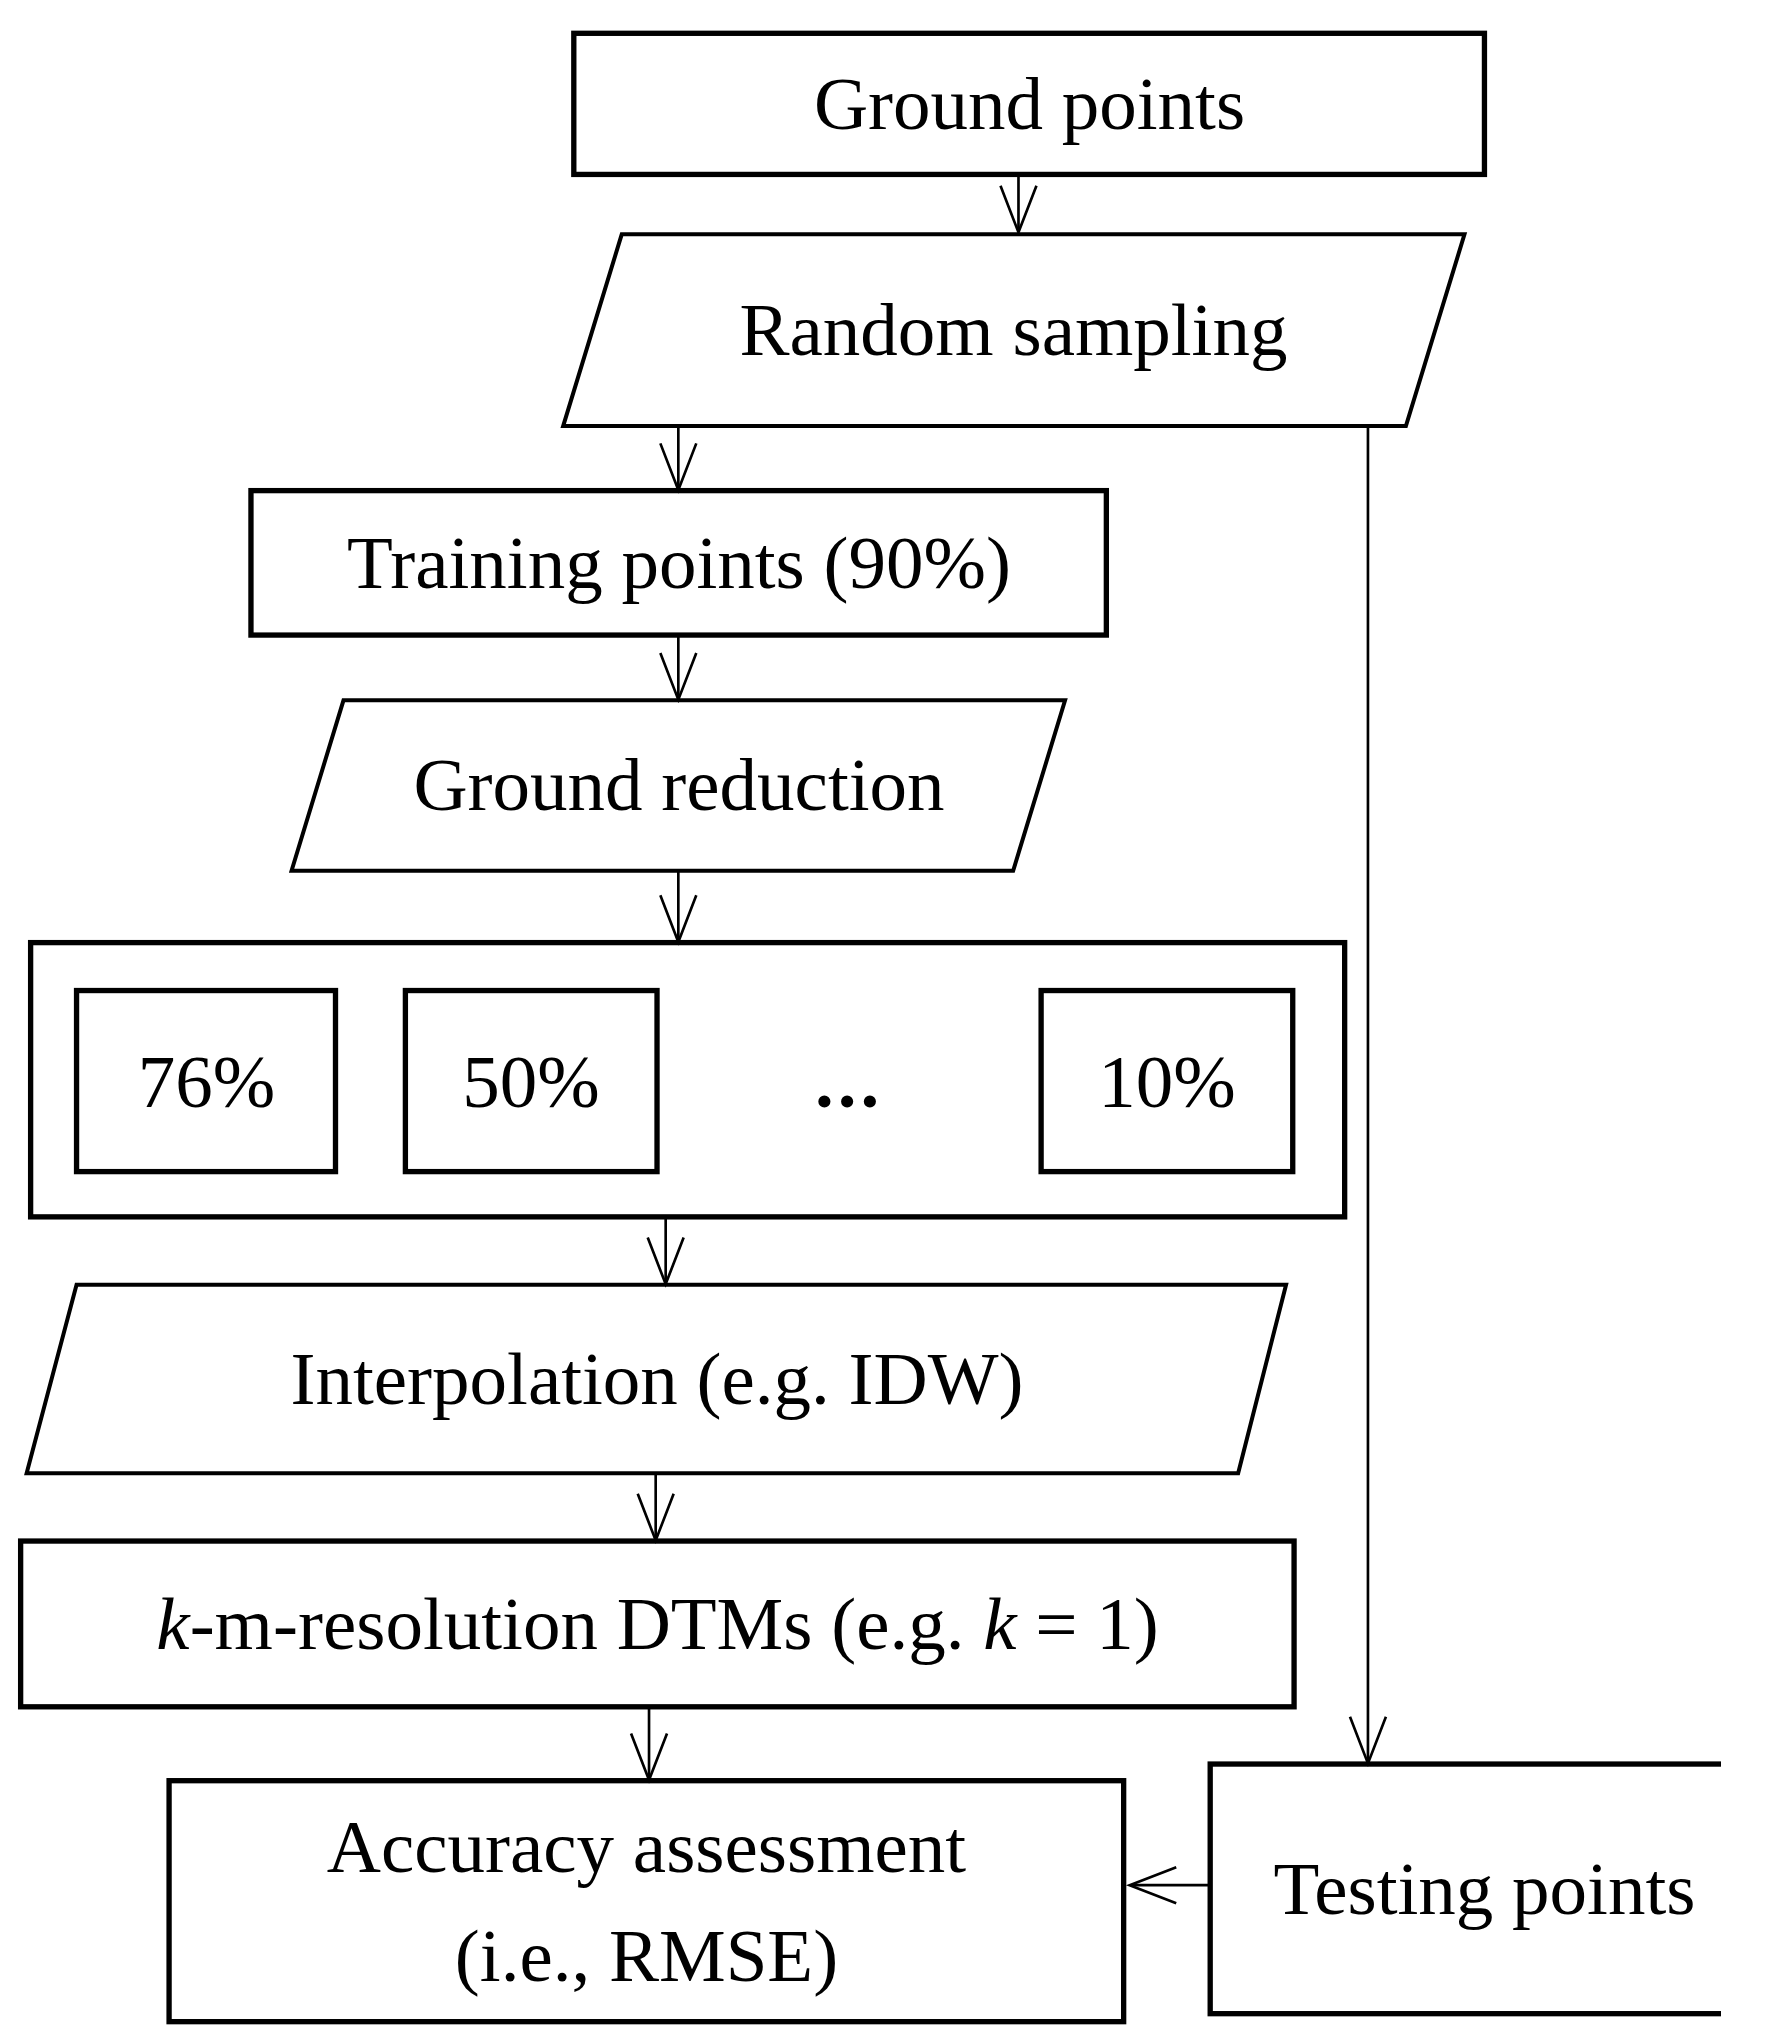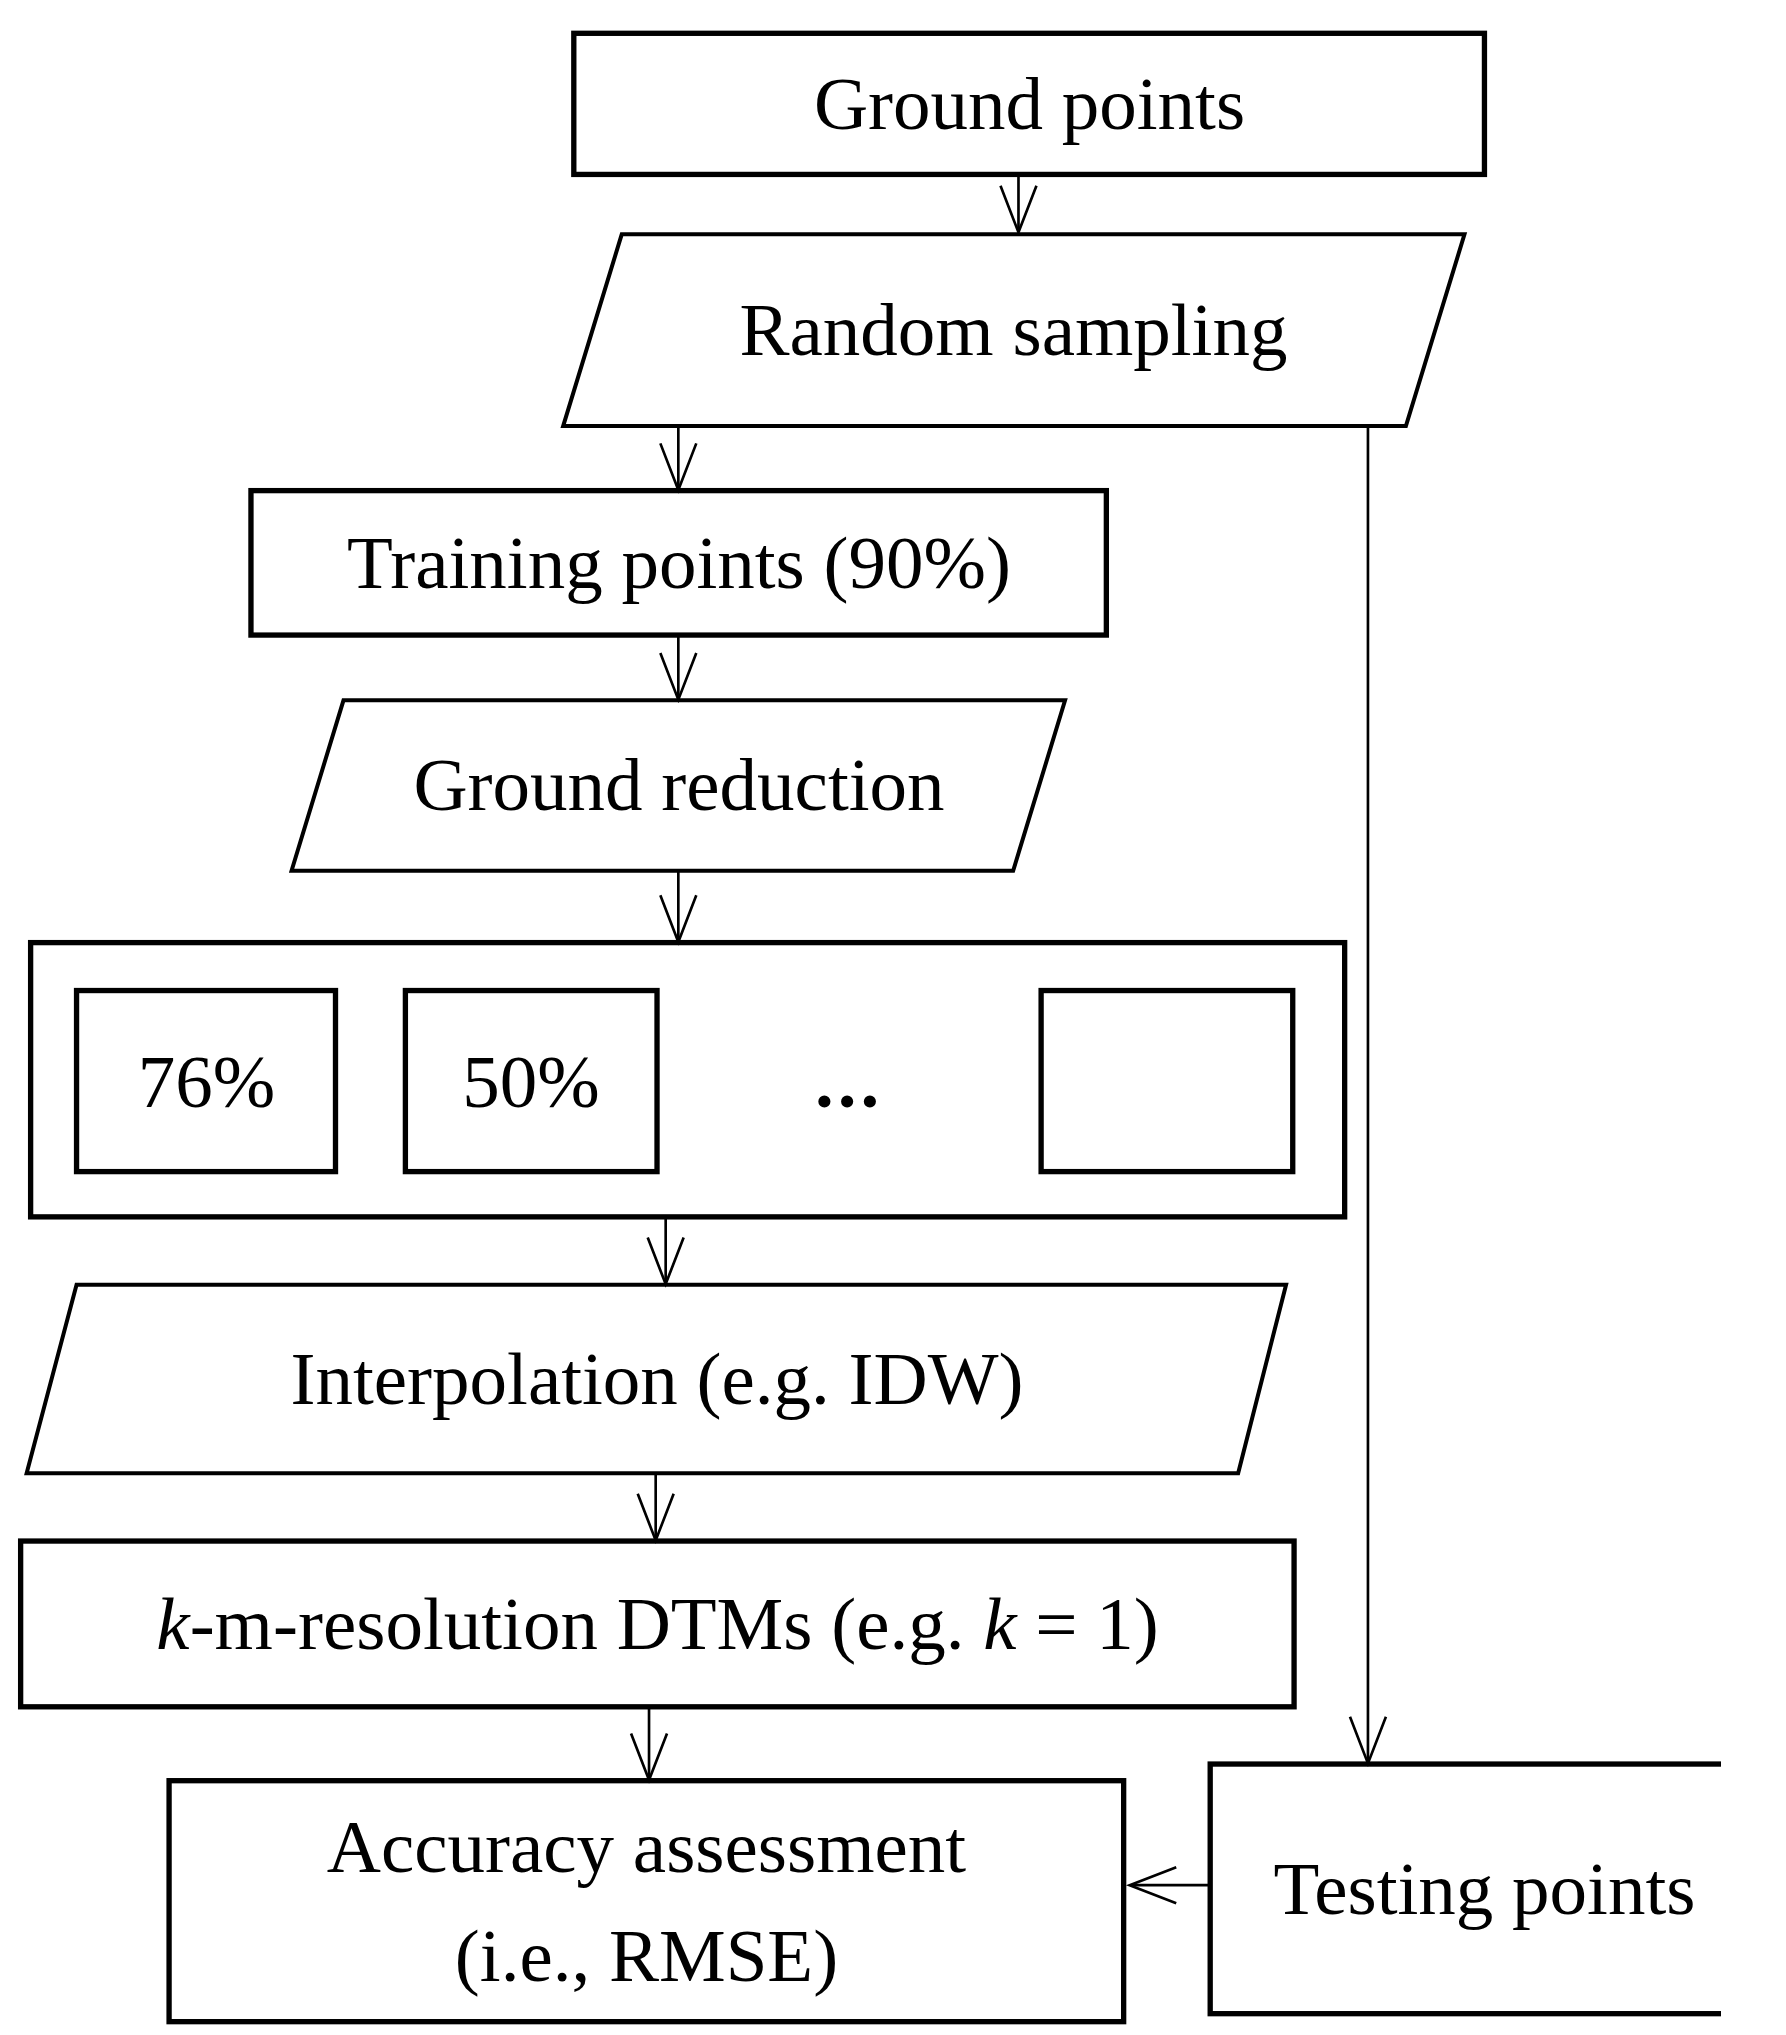--- a/index.html
+++ b/index.html
@@ -98,20 +98,21 @@
   <div class="label" style="left:251px; top:491px; width:856px; height:144px;">Training points (90%)</div>
 
   <div class="label" style="left:292px; top:700px; width:774px; height:170px;">Ground reduction</div>
 
   <div class="label" style="left:77px; top:991px; width:259px; height:181px;">76%</div>
 
   <div class="label" style="left:405px; top:991px; width:252px; height:181px;">50%</div>
 
   <div class="label dots-label" style="left:657px; top:991px; width:384px; height:181px;">...</div>
 
+  <div class="label" style="left:1041px; top:991px; width:252px; height:181px;">10%</div>
 
   <div class="label" style="left:27px; top:1285px; width:1260px; height:188px;">Interpolation (e.g. IDW)</div>
 
   <div class="label" style="left:20.6px; top:1541px; width:1274px; height:166px;">
     <span class="ital pre">k</span>
       <span class="pre">-m-resolution DTMs (e.g. </span>
       <span class="ital pre">k</span>
       <span class="pre"> = 1)</span>
   </div>
 

